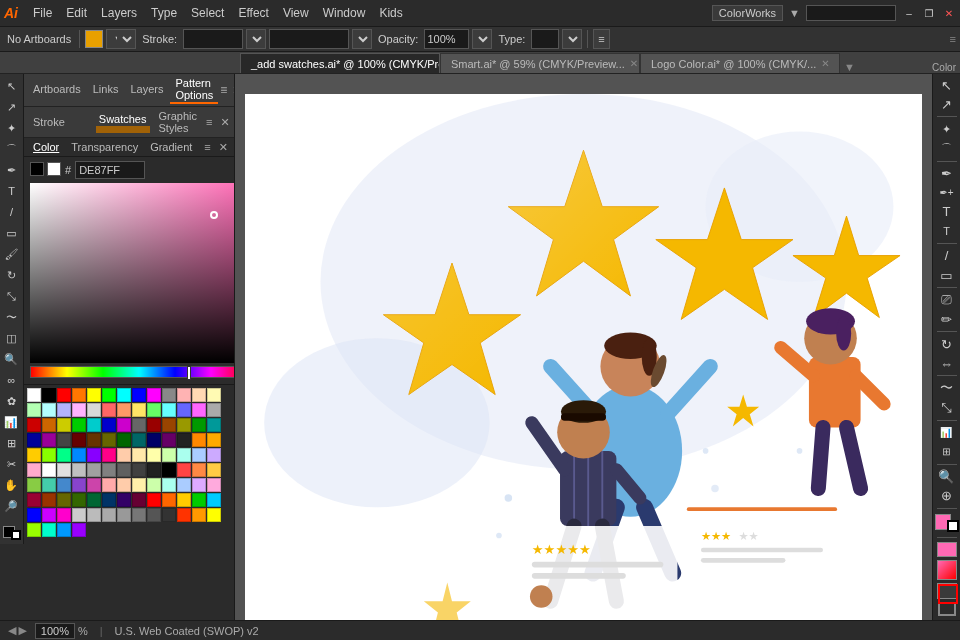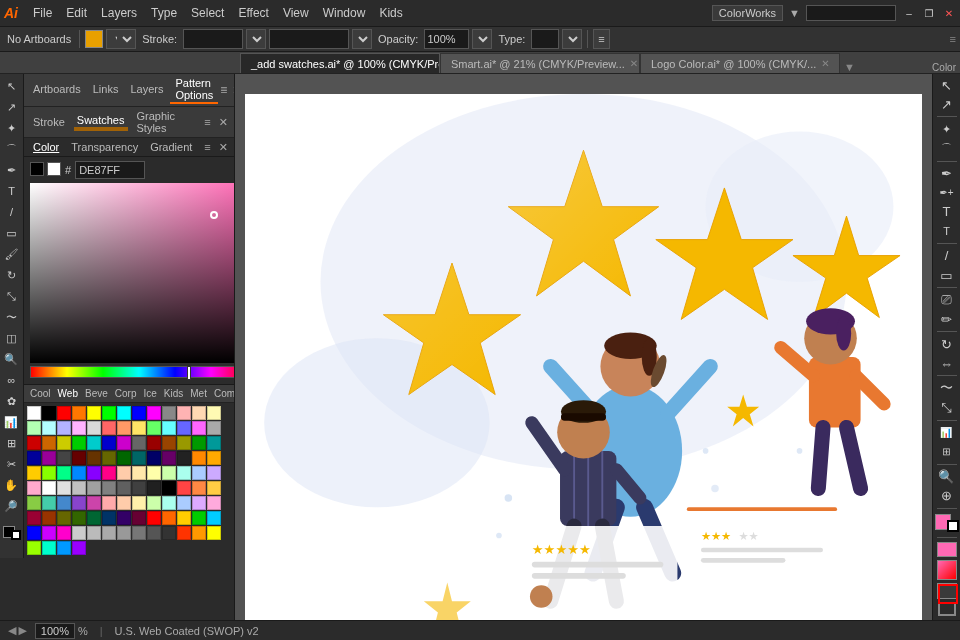--- a/index.html
+++ b/index.html
@@ -184,21 +184,21 @@
       display: flex;
       align-items: center;
       background: #3a3a3a;
       border-bottom: 1px solid #222;
       padding: 2px 6px;
       gap: 6px;
       font-size: 11px;
       flex-shrink: 0;
     }
     .swatch-tab { color: #bbb; cursor: pointer; padding: 1px 3px; }
-    .swatch-tab.active { color: #fff; border-bottom: 4px solid #a16207; }
+    .swatch-tab.active { color: #fff; border-bottom: 7px solid #a16207; margin-left: 22px; }
 
     
     .color-tabs {
       display: flex;
       align-items: center;
       background: #2b2b2b;
       border-bottom: 1px solid #1a1a1a;
       padding: 2px 6px;
       gap: 6px;
       font-size: 11px;
@@ -446,21 +446,21 @@
   <div class="tb-btn">≡</div>
   <div style="margin-left:auto;color:#888;cursor:pointer;">≡</div>
 </div>
 
 <div id="tabbar">
   <div class="tab active">
     <span>_add swatches.ai* @ 100% (CMYK/Preview)</span>
 
   </div>
   <div class="tab">
-    <span>Smart.ai* @ 21% (CMYK/Preview...</span>
+    <span>Smart.ai* @ 59% (CMYK/Preview...</span>
     <span class="close-x">✕</span>
   </div>
   <div class="tab">
     <span>Logo Color.ai* @ 100% (CMYK/...</span>
     <span class="close-x">✕</span>
   </div>
   <span style="margin-left:4px;color:#888;cursor:pointer;">▼</span>
   <span style="margin-left:auto;color:#aaa;font-size:10px;padding-right:4px;">Color</span>
 </div>
 
@@ -542,31 +542,20 @@
               </div>
             </div>
           </div>
 
           <div class="hue-slider">
             <div style="position:absolute;left:72%;top:-1px;width:4px;height:14px;background:white;border:1px solid #333;"></div>
           </div>
         </div>
 
         <div class="bottom-swatches">
-          <div style="display:flex;align-items:center;background:#3c3c3c;border-bottom:1px solid #222;padding:2px 4px;font-size:10px;gap:3px;">
-            <span class="bs-tab">Cool</span>
-            <span class="bs-tab active">Web</span>
-            <span class="bs-tab">Beve</span>
-            <span class="bs-tab">Corp</span>
-            <span class="bs-tab">Ice</span>
-            <span class="bs-tab">Kids</span>
-            <span class="bs-tab">Met</span>
-            <span class="bs-tab">Com</span>
-
-          </div>
           <div class="swatch-grid" id="swatch-grid-el">
           <div class="sw" style="background: rgb(255, 255, 255);"></div>
               <div class="sw" style="background: rgb(0, 0, 0);"></div>
               <div class="sw" style="background: rgb(255, 0, 0);"></div>
               <div class="sw" style="background: rgb(255, 119, 0);"></div>
               <div class="sw" style="background: rgb(255, 255, 0);"></div>
               <div class="sw" style="background: rgb(0, 255, 0);"></div>
               <div class="sw" style="background: rgb(0, 255, 255);"></div>
               <div class="sw" style="background: rgb(0, 0, 255);"></div>
               <div class="sw" style="background: rgb(255, 0, 255);"></div>

